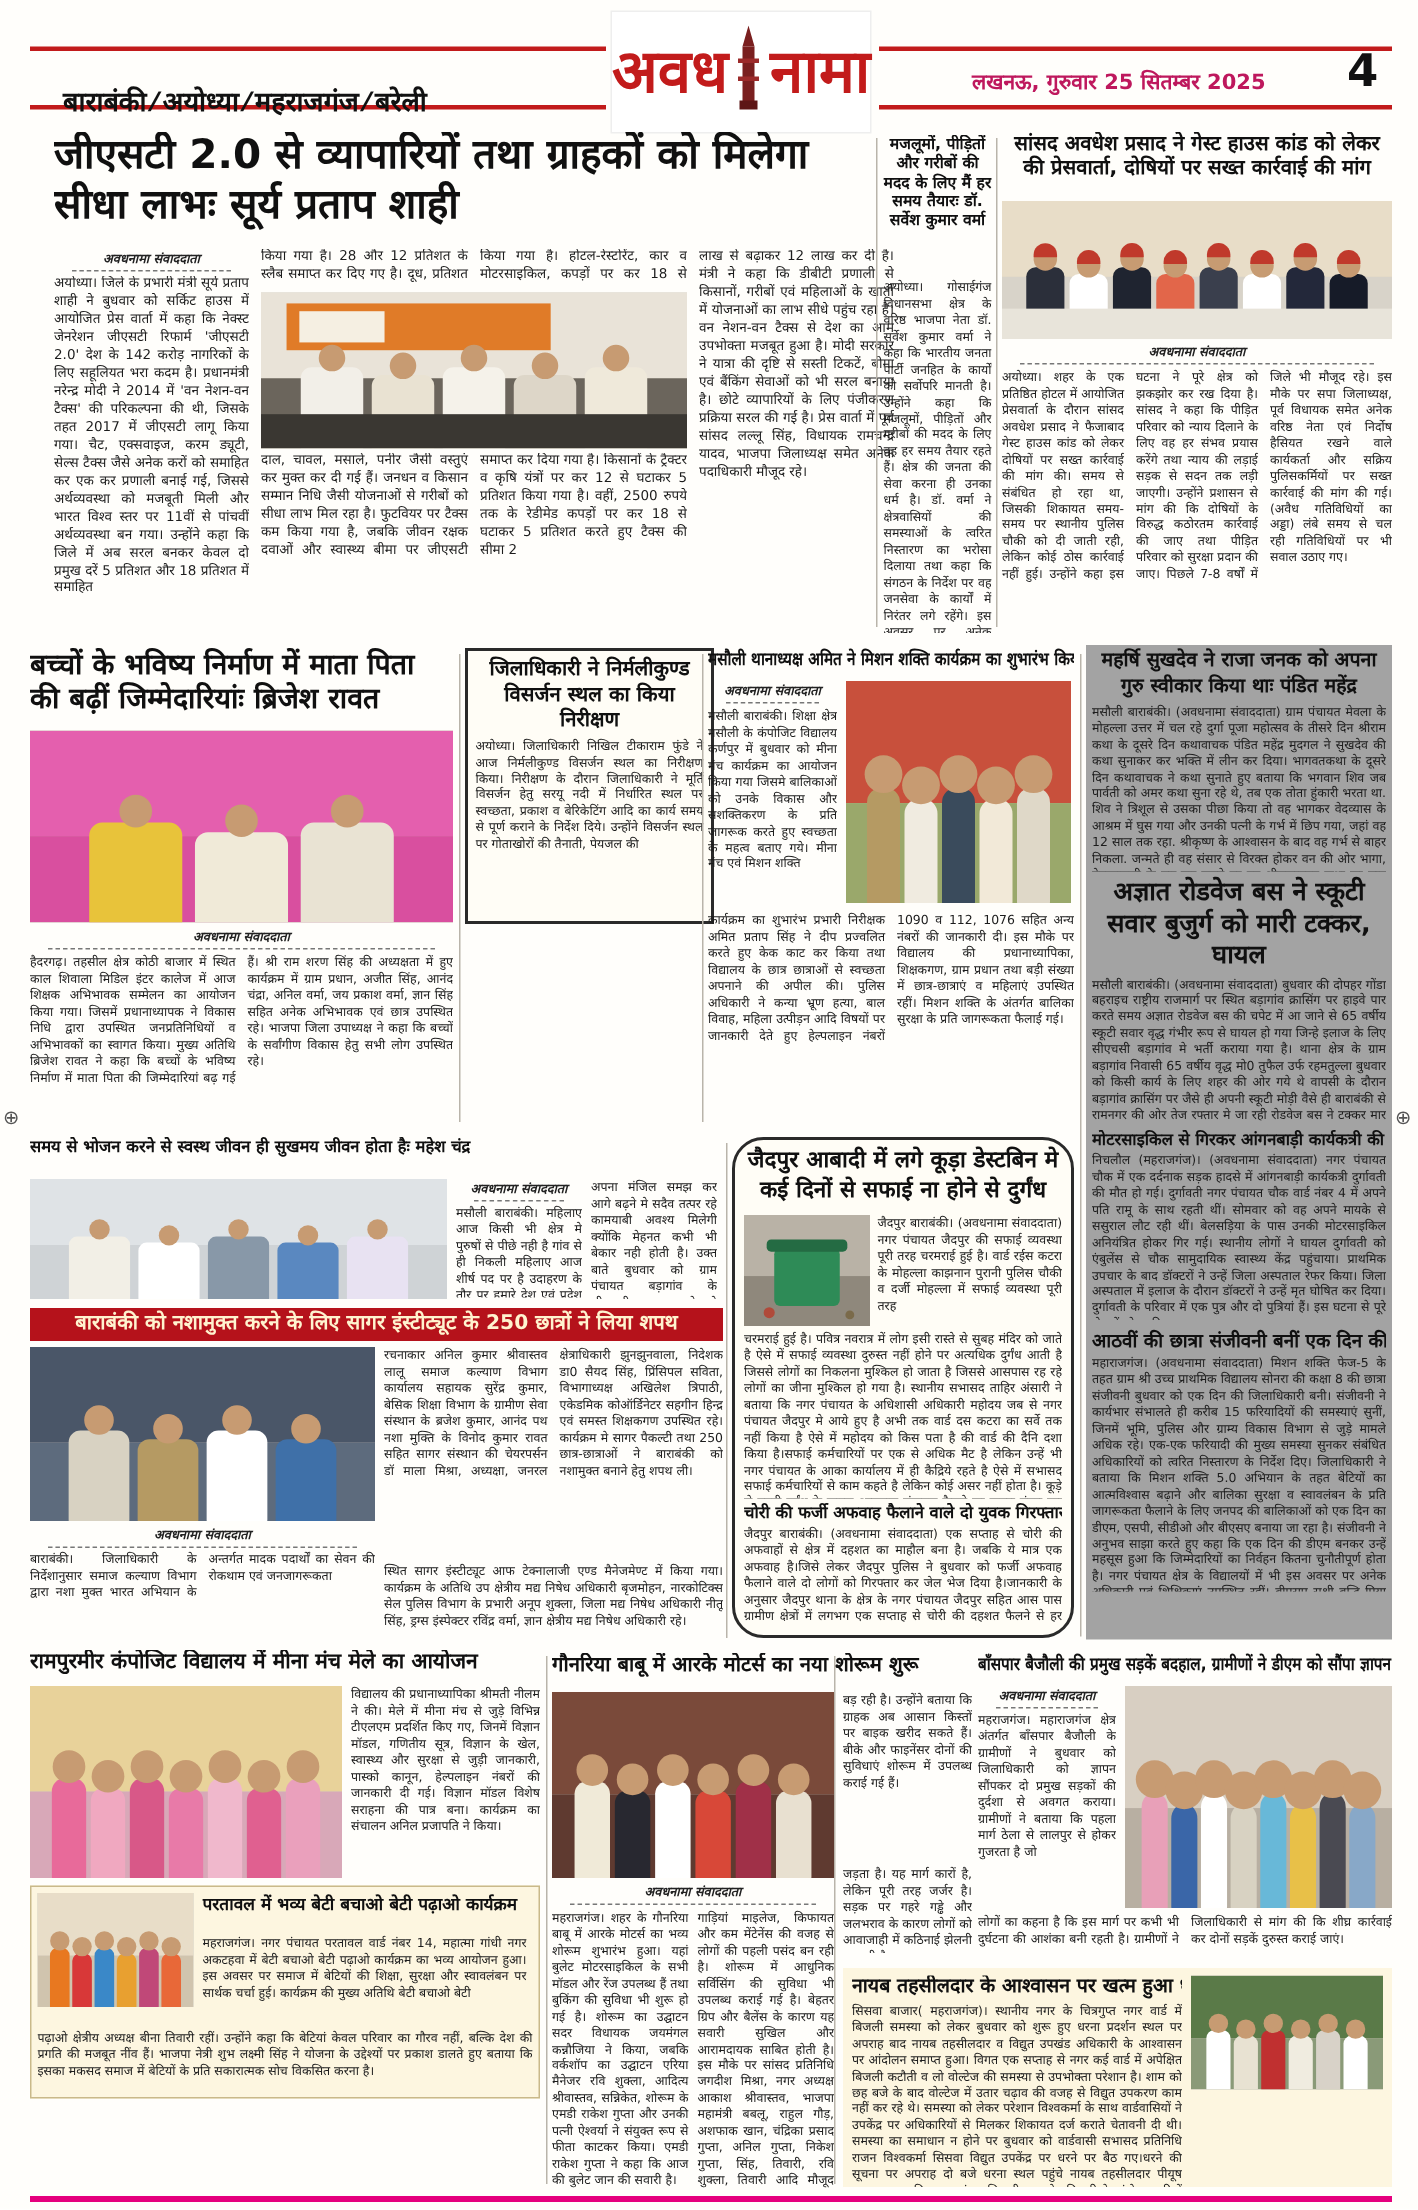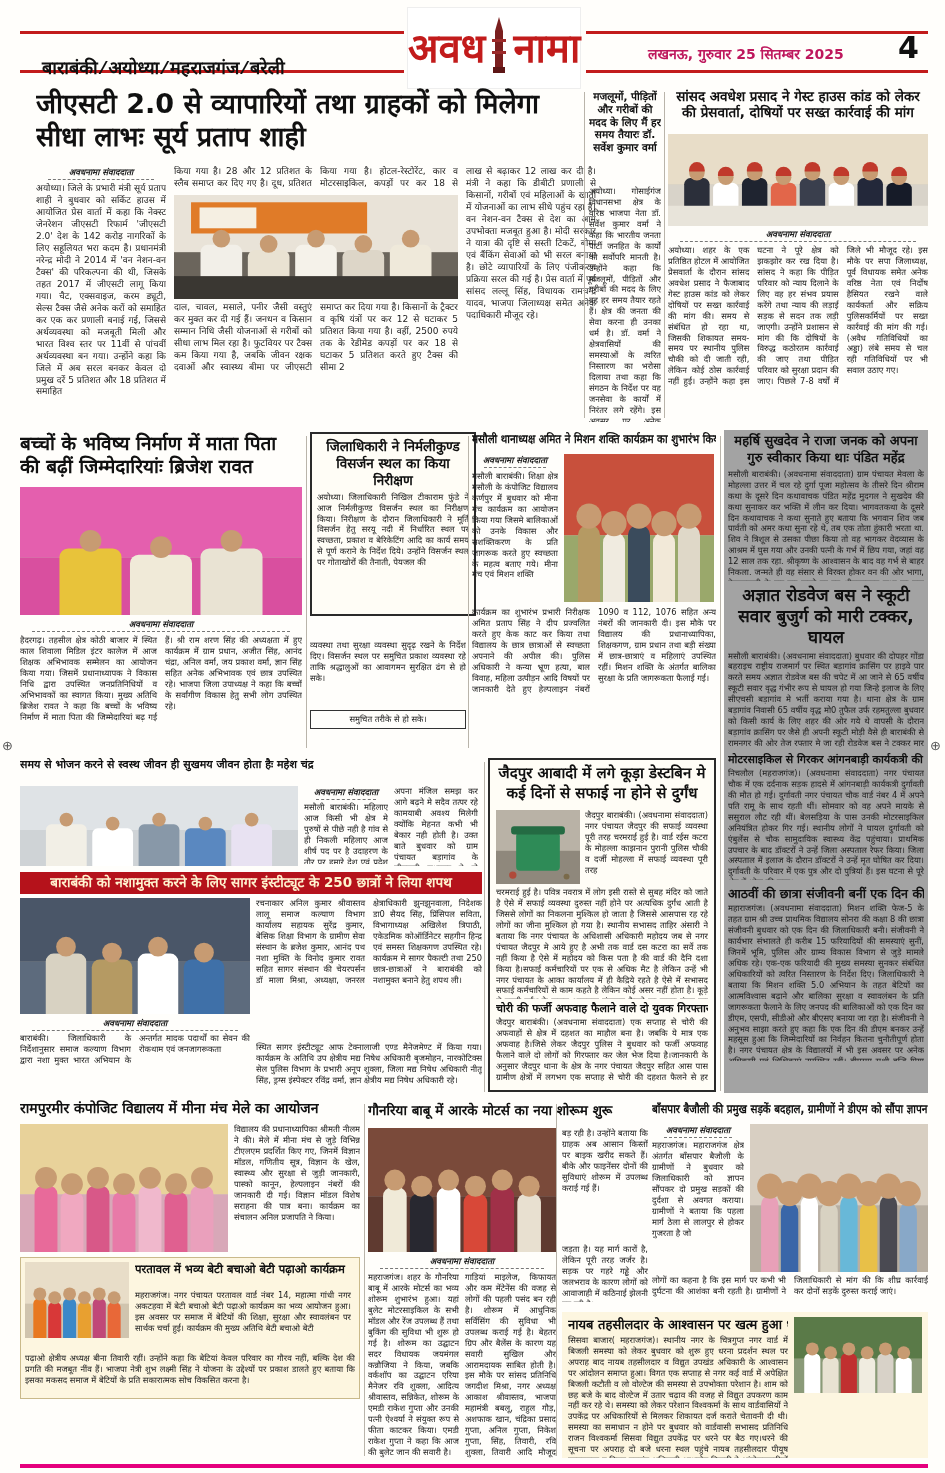--- a/index.html
+++ b/index.html
@@ -162,24 +162,20 @@
     <div class="byline">अवधनामा संवाददाता</div>
     <div class="body-sm cols2" style="height:116px;margin-top:3px;">हैदरगढ़। तहसील क्षेत्र कोठी बाजार में स्थित काल शिवाला मिडिल इंटर कालेज में आज शिक्षक अभिभावक सम्मेलन का आयोजन किया गया। जिसमें प्रधानाध्यापक ने विकास निधि द्वारा उपस्थित जनप्रतिनिधियों व अभिभावकों का स्वागत किया। मुख्य अतिथि ब्रिजेश रावत ने कहा कि बच्चों के भविष्य निर्माण में माता पिता की जिम्मेदारियां बढ़ गई हैं। श्री राम शरण सिंह की अध्यक्षता में हुए कार्यक्रम में ग्राम प्रधान, अजीत सिंह, आनंद चंद्रा, अनिल वर्मा, जय प्रकाश वर्मा, ज्ञान सिंह सहित अनेक अभिभावक एवं छात्र उपस्थित रहे। भाजपा जिला उपाध्यक्ष ने कहा कि बच्चों के सर्वांगीण विकास हेतु सभी लोग उपस्थित रहे।</div>
   </div>
 
   <div class="abs vsep" style="left:306px;top:436px;height:312px;"></div>
 
   <div class="abs boxed" style="left:310px;top:432px;width:152px;padding:4px 5px;">
     <div class="hl center" style="font-size:13.5px;line-height:1.25;">जिलाधिकारी ने निर्मलीकुण्ड विसर्जन स्थल का किया निरीक्षण</div>
     <div class="body-sm" style="height:118px;margin-top:3px;">अयोध्या। जिलाधिकारी निखिल टीकाराम फुंडे ने आज निर्मलीकुण्ड विसर्जन स्थल का निरीक्षण किया। निरीक्षण के दौरान जिलाधिकारी ने मूर्ति विसर्जन हेतु सरयू नदी में निर्धारित स्थल पर स्वच्छता, प्रकाश व बेरिकेटिंग आदि का कार्य समय से पूर्ण कराने के निर्देश दिये। उन्होंने विसर्जन स्थल पर गोताखोरों की तैनाती, पेयजल की</div>
   </div>
-  <div class="abs" style="left:310px;top:640px;width:156px;">
-    <div class="body-sm" style="height:66px;">व्यवस्था तथा सुरक्षा व्यवस्था सुदृढ़ रखने के निर्देश दिए। विसर्जन स्थल पर समुचित प्रकाश व्यवस्था रहे ताकि श्रद्धालुओं का आवागमन सुरक्षित ढंग से हो सके।</div>
-    <div class="body-sm" style="border:1.5px solid #333;padding:3px;margin-top:4px;text-align:center;">समुचित तरीके से हो सके।</div>
-  </div>
 
   <div class="abs vsep" style="left:468px;top:436px;height:312px;"></div>
 
   <div class="abs" style="left:472px;top:432px;width:244px;">
     <div class="hl clip" style="font-size:12px;height:20px;"><span class="condense" style="display:inline-block;">मसौली थानाध्यक्ष अमित ने मिशन शक्ति कार्यक्रम का शुभारंभ किया</span></div>
     <div style="display:flex;gap:6px;margin-top:2px;">
       <div style="width:86px;">
         <div class="byline">अवधनामा संवाददाता</div>
         <div class="body-sm" style="height:132px;margin-top:3px;">मसौली बाराबंकी। शिक्षा क्षेत्र मसौली के कंपोजिट विद्यालय कर्णपुर में बुधवार को मीना मंच कार्यक्रम का आयोजन किया गया जिसमे बालिकाओं को उनके विकास और सशक्तिकरण के प्रति जागरूक करते हुए स्वच्छता के महत्व बताए गये। मीना मंच एवं मिशन शक्ति</div>
       </div>
@@ -265,21 +261,21 @@
       </div>
       <div style="width:226px;">
         <div class="body-sm cols2" style="height:140px;">रचनाकार अनिल कुमार श्रीवास्तव लालू समाज कल्याण विभाग कार्यालय सहायक सुरेंद्र कुमार, बेसिक शिक्षा विभाग के ग्रामीण सेवा संस्थान के ब्रजेश कुमार, आनंद पथ नशा मुक्ति के विनोद कुमार रावत सहित सागर संस्थान की चेयरपर्सन डॉ माला मिश्रा, अध्यक्षा, जनरल क्षेत्राधिकारी झुनझुनवाला, निदेशक डा0 सैयद सिंह, प्रिंसिपल सविता, विभागाध्यक्ष अखिलेश त्रिपाठी, एकेडमिक कोऑर्डिनेटर सहगीन हिन्द्र एवं समस्त शिक्षकगण उपस्थित रहे। कार्यक्रम मे सागर पैकल्टी तथा 250 छात्र-छात्राओं ने बाराबंकी को नशामुक्त बनाने हेतु शपथ ली।</div>
         <div class="body-sm" style="height:56px;margin-top:4px;">स्थित सागर इंस्टीट्यूट आफ टेक्नालाजी एण्ड मैनेजमेण्ट में किया गया। कार्यक्रम के अतिथि उप क्षेत्रीय मद्य निषेध अधिकारी बृजमोहन, नारकोटिक्स सेल पुलिस विभाग के प्रभारी अनूप शुक्ला, जिला मद्य निषेध अधिकारी नीतू सिंह, ड्रग्स इंस्पेक्टर रविंद्र वर्मा, ज्ञान क्षेत्रीय मद्य निषेध अधिकारी रहे।</div>
       </div>
     </div>
   </div>
 
   <div class="abs vsep" style="left:484px;top:762px;height:330px;"></div>
 
-  <div class="abs boxed" style="left:488px;top:758px;width:228px;height:334px;padding:4px 6px;box-sizing:border-box;">
+  <div class="abs boxed" style="left:488px;top:758px;width:228px;height:334px;padding:4px 6px;box-sizing:border-box;border-radius:21px;">
     <div class="hl center" style="font-size:15px;line-height:1.3;height:44px;overflow:hidden;">जैदपुर आबादी में लगे कूड़ा डेस्टबिन मे कई दिनों से सफाई ना होने से दुर्गंध</div>
     <div style="display:flex;gap:5px;margin-top:2px;">
       <div class="photo" style="width:84px;height:74px;">
           <svg width="84" height="74" viewBox="0 0 84 74" preserveAspectRatio="none">
             <rect x="0" y="0" width="84" height="40.7" fill="#b9b2a6"></rect>
             <rect x="0" y="40.7" width="84" height="33.300000000000004" fill="#8f887c"></rect>
             <rect x="20.16" y="22.2" width="43.68" height="38.480000000000004" rx="4" fill="#2e8b57"></rect>
             <rect x="15.12" y="16.28" width="53.76" height="8.14" rx="3" fill="#246b43"></rect>
             <circle cx="16.8" cy="65.12" r="3.7" fill="#b04a3a"></circle>
             <circle cx="70.56" cy="66.60000000000001" r="2.96" fill="#7a6a4a"></circle>

